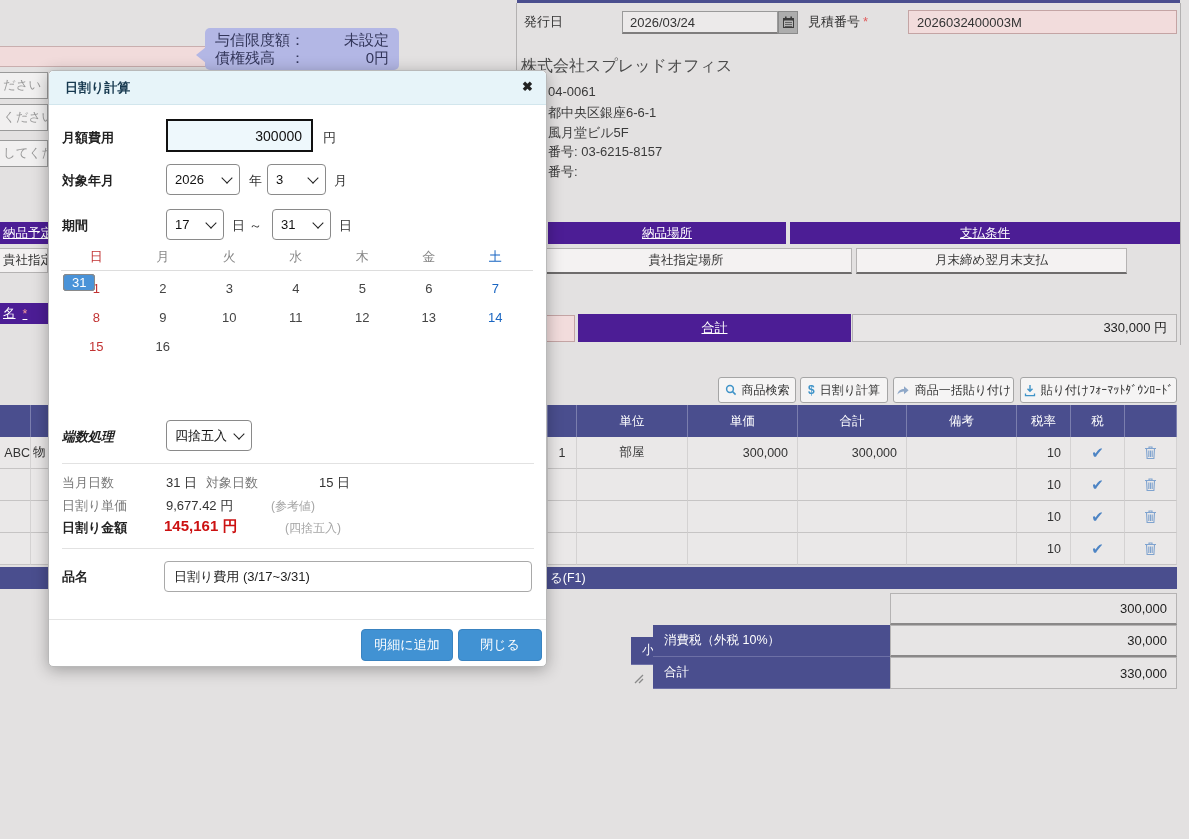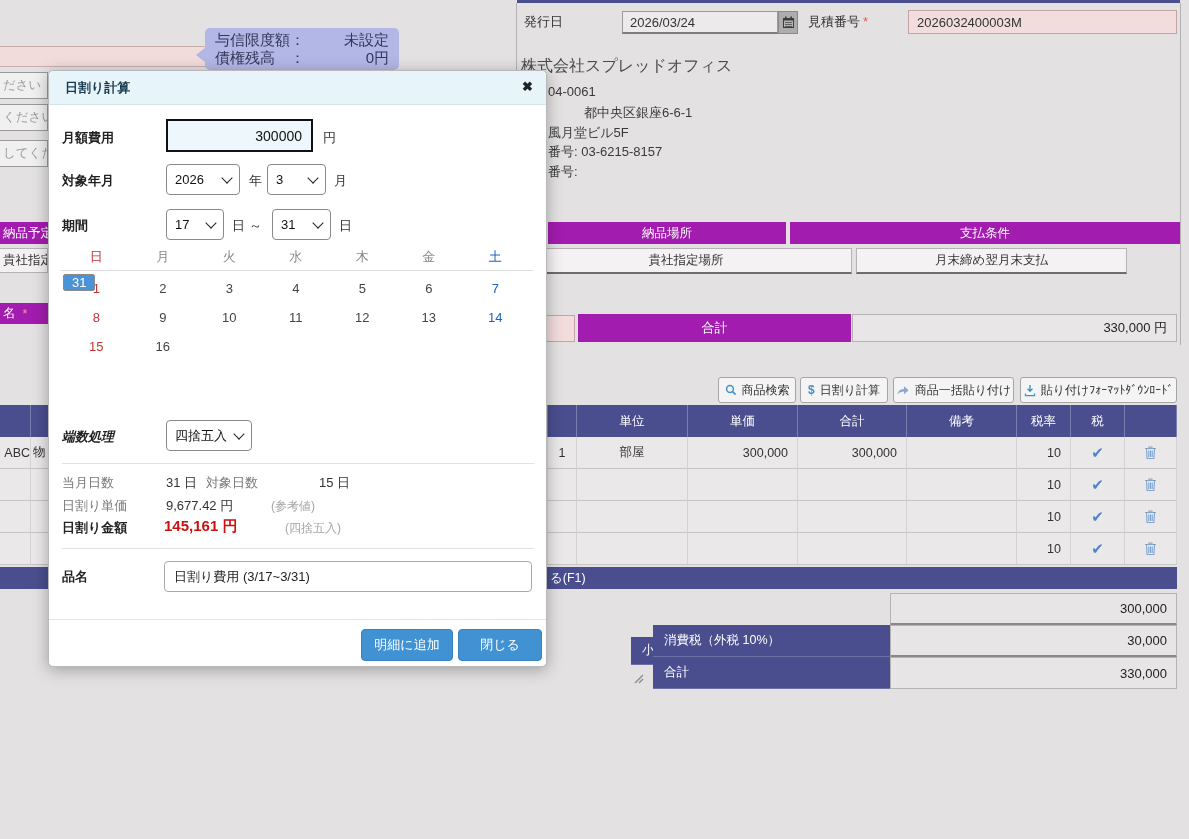--- a/index.html
+++ b/index.html
@@ -15,22 +15,22 @@
      border:1px solid #9a9a9a;border-bottom:2px solid #7f7d7d;box-sizing:border-box;
      display:flex;align-items:center;padding-left:7px;}
   #issue-date-btn{left:778px;top:11px;width:20px;height:23px;background:#adadad;
      border:1px solid #8a8a8a;box-sizing:border-box;display:flex;align-items:center;justify-content:center;}
   #quote-no-input{left:908px;top:10px;width:269px;height:24px;background:#f2dcdc;
      border:1px solid #c4a4a4;box-sizing:border-box;display:flex;align-items:center;padding-left:8px;}
   .req{color:#e05c5c;margin-left:3px;}
   #company-name{left:521px;top:56px;font-size:16px;color:#4a4a4a;}
   .addr-line{left:548px;font-size:13px;color:#3a3a3a;white-space:nowrap;}
   
-  .ph{background:#a21caf;color:#fff;display:flex;align-items:center;justify-content:center;
-      font-size:12.5px;box-sizing:border-box;}
+  .ph{background:#4c1d95;color:#fff;display:flex;align-items:center;justify-content:center;
+      font-size:12.5px;box-sizing:border-box;text-decoration:underline;}
   #deliv-head{left:548px;top:222px;width:238px;height:22px;}
   #pay-head{left:790px;top:222px;width:390px;height:22px;}
   .cond-box{background:#f4f2f2;border:1px solid #b5b3b3;border-bottom:2px solid #6e6c6c;
       box-sizing:border-box;display:flex;align-items:center;justify-content:center;font-size:12.5px;color:#333;}
   #deliv-box{left:520px;top:248px;width:332px;height:26px;}
   #pay-box{left:856px;top:248px;width:271px;height:26px;}
   
   #pink-sliver{left:545px;top:315px;width:30px;height:27px;background:#f2dcdc;border:1px solid #c4a4a4;box-sizing:border-box;}
   #gtotal-cell{left:578px;top:314px;width:273px;height:28px;font-size:13px;}
   #gtotal-box{left:852px;top:314px;width:325px;height:28px;background:#e8e6e6;border:1px solid #b5b3b3;
@@ -140,21 +140,21 @@
   </div>
   <div class="abs form-label" style="left:808px;top:13px;">
     <span>見積番号</span><span class="req">*</span>
   </div>
   <div class="abs" id="quote-no-input">
     <span>2026032400003M</span>
   </div>
 
   <div class="abs" id="company-name">株式会社スプレッドオフィス</div>
   <div class="abs addr-line" style="top:84px;">04-0061</div>
-  <div class="abs addr-line" style="top:104px;margin-left:36px;">都中央区銀座6-6-1</div>
+  <div class="abs addr-line" style="top:104px;">都中央区銀座6-6-1</div>
   <div class="abs addr-line" style="top:124px;">風月堂ビル5F</div>
   <div class="abs addr-line" style="top:143px;">番号: 03-6215-8157</div>
   <div class="abs addr-line" style="top:163px;">番号:</div>
 
   <div class="abs ph" id="deliv-head">納品場所</div>
   <div class="abs ph" id="pay-head">支払条件</div>
   <div class="abs cond-box" id="deliv-box">貴社指定場所</div>
   <div class="abs cond-box" id="pay-box">月末締め翌月末支払</div>
 
   <div class="abs" id="pink-sliver"></div>

